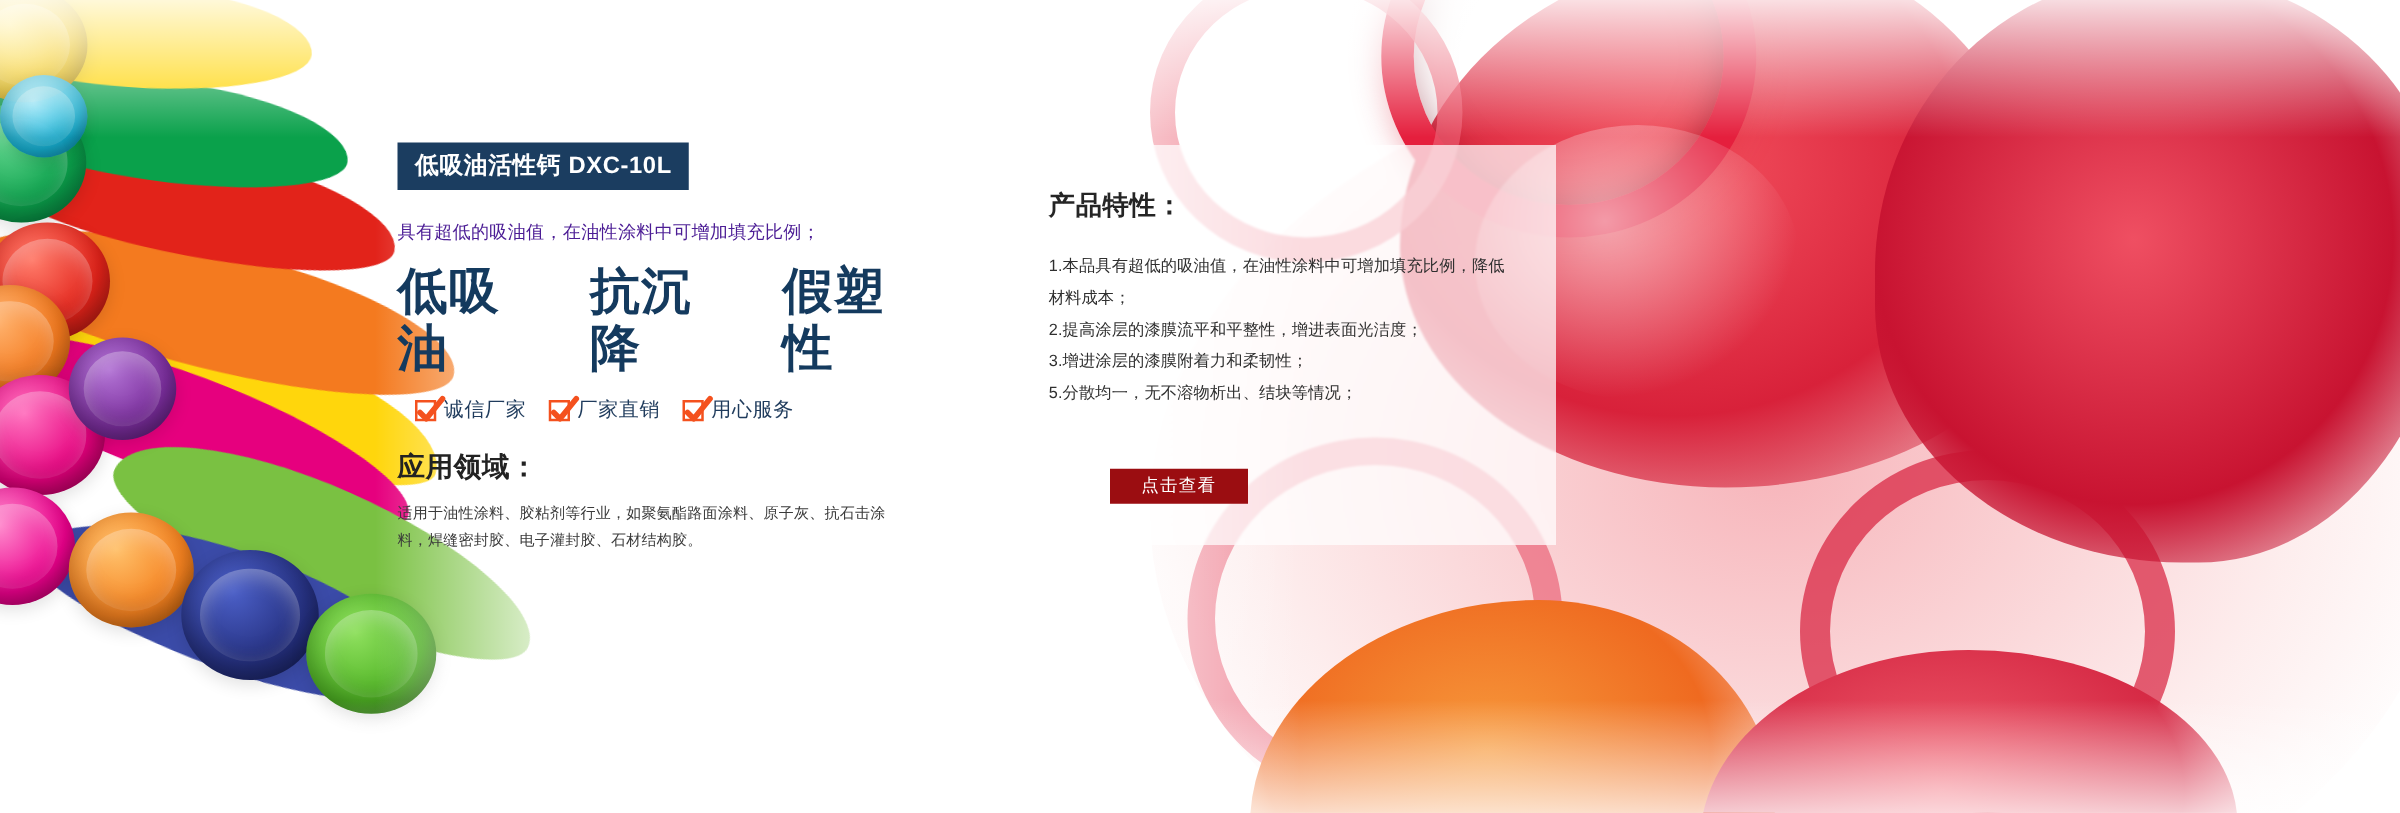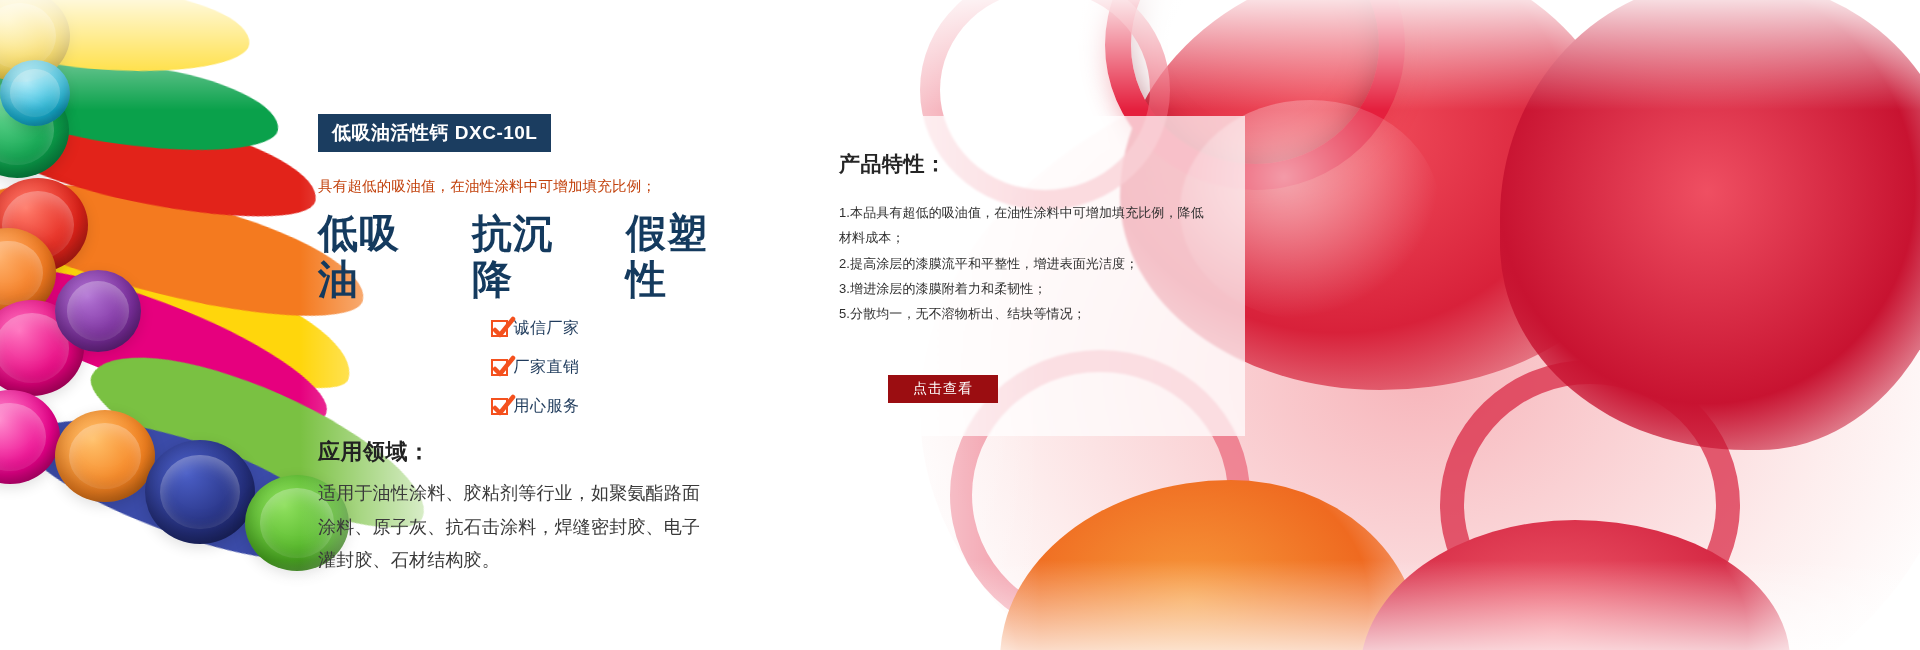--- a/index.html
+++ b/index.html
@@ -81,41 +81,40 @@
     color: #ffffff;
     font-size: 19px;
     font-weight: bold;
     letter-spacing: .5px;
     padding: 9px 14px 10px 14px;
     line-height: 1;
   }
   .subtitle {
     margin-top: 24px;
     font-size: 14.5px;
-    color: #c2410c;
+    color: #4c1d95;
     letter-spacing: .2px;
     line-height: 1.4;
   }
   .headline {
     margin-top: 14px;
     font-size: 40px;
     font-weight: bold;
     color: #143a5e;
     letter-spacing: 1px;
     display: flex;
     gap: 42px;
     line-height: 1.15;
   }
   .badges {
     margin-top: 16px;
     margin-left: 14px;
     display: flex;
     align-items: center;
     gap: 18px;
-    flex-direction: column;
   }
   .badge { display: flex; align-items: center; gap: 6px; }
   .badge-label {
     font-size: 16px;
     color: #1f3b5c;
     font-weight: 500;
     letter-spacing: .5px;
   }
   .check-box {
     position: relative;
@@ -127,21 +126,21 @@
 
   .section-title {
     margin-top: 20px;
     font-size: 22px;
     font-weight: bold;
     color: #222222;
     letter-spacing: .5px;
   }
   .section-body {
     margin-top: 10px;
-    font-size: 18px;
+    font-size: 12px;
     color: #3a3a3a;
     line-height: 1.85;
     letter-spacing: .2px;
     max-width: 400px;
   }
 
   
   .panel {
     position: absolute;
     left: 805px; top: 116px;

